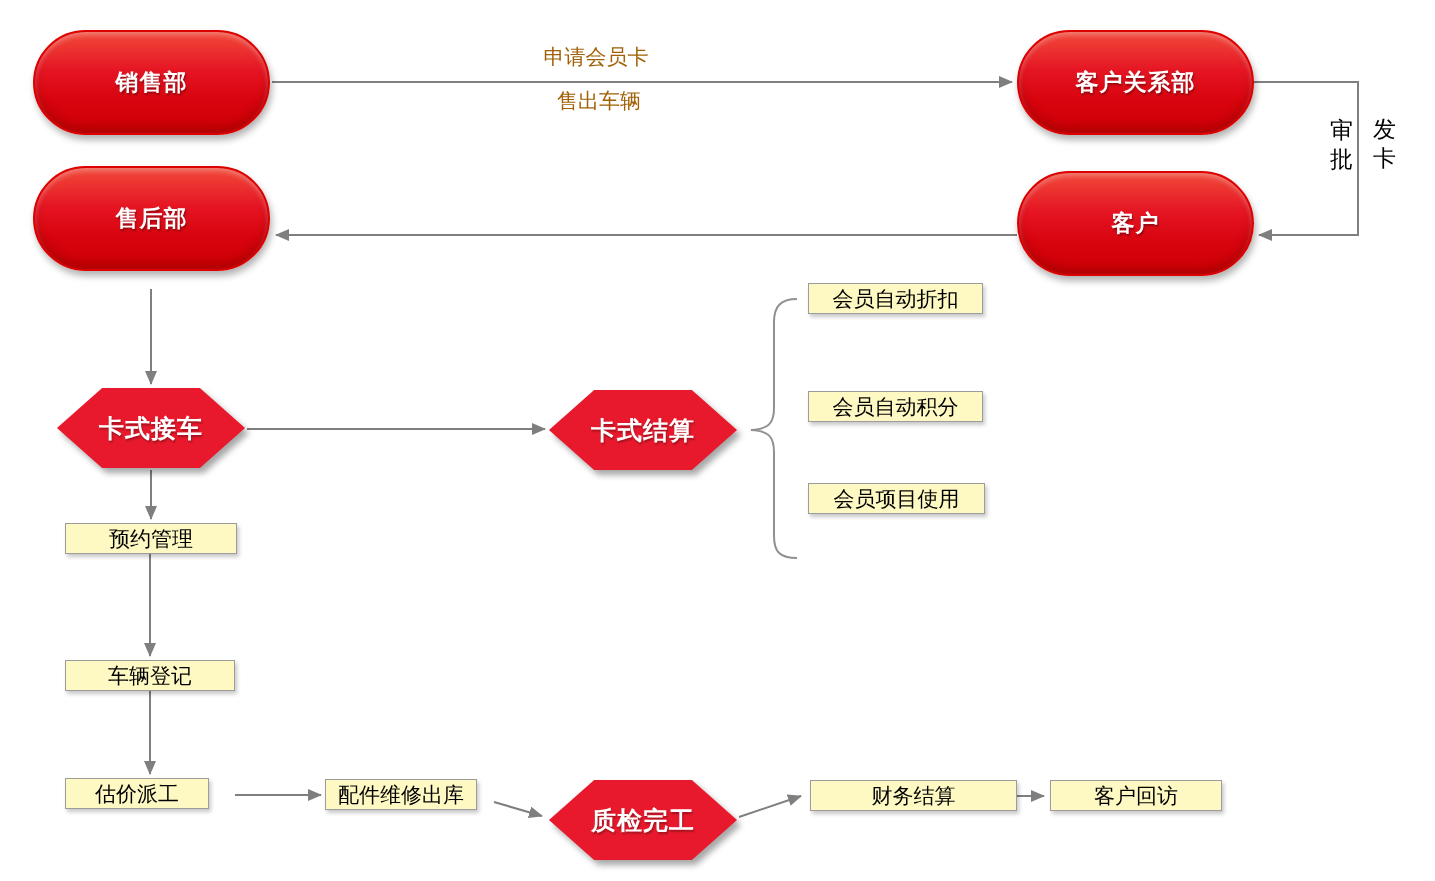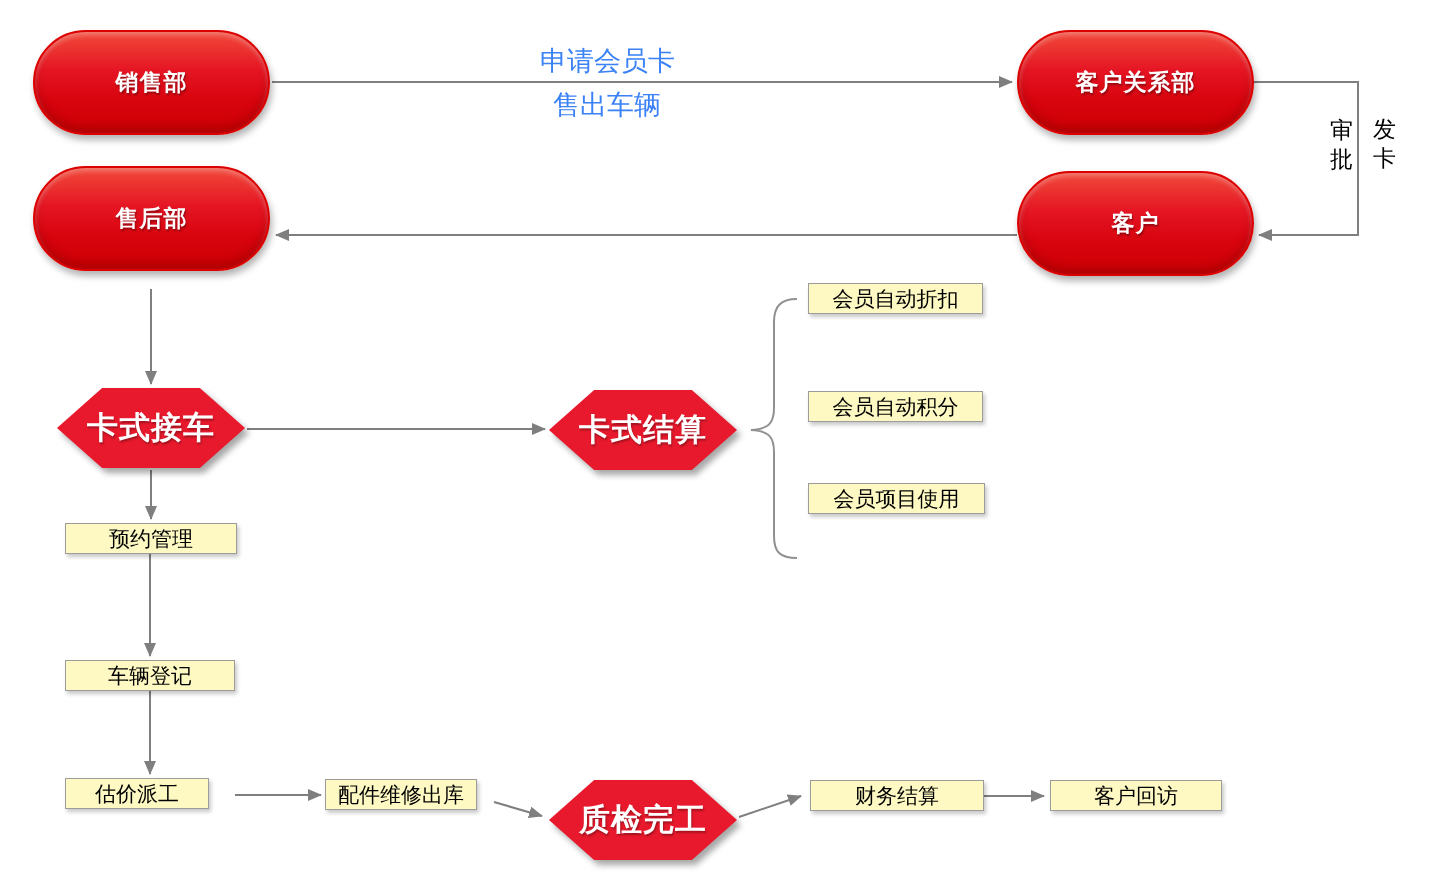--- a/index.html
+++ b/index.html
@@ -16,32 +16,32 @@
     box-shadow:2px 5px 7px rgba(0,0,0,0.30),
                inset 0 3px 5px rgba(255,255,255,0.30),
                inset 0 -6px 9px rgba(140,0,0,0.45);
     color:#fff;font-size:23px;font-weight:700;letter-spacing:1px;
     text-shadow:1px 2px 2px rgba(0,0,0,0.35);
   }
 
   .hex-wrap{position:absolute;filter:drop-shadow(4px 5px 3px rgba(0,0,0,0.35));}
   .hex{
     width:188px;height:80px;display:flex;align-items:center;justify-content:center;
-    background:#e8192c;color:#fff;font-size:31px;font-weight:700;letter-spacing:1px;
+    background:#e8192c;color:#fff;font-size:25px;font-weight:700;letter-spacing:1px;
     clip-path:polygon(0% 50%,24% 0%,76% 0%,100% 50%,76% 100%,24% 100%);
     text-shadow:1px 2px 2px rgba(0,0,0,0.30);
   }
 
   .fbox{
     background:#fef9c3;border:1px solid #9c9c9c;
     box-shadow:2px 3px 4px rgba(0,0,0,0.22);
     color:#000;font-size:21px;height:31px;
   }
 
-  .elabel{position:absolute;color:#3b82f6;font-size:27px;text-align:center;white-space:nowrap;}
+  .elabel{position:absolute;color:#a16207;font-size:21px;text-align:center;white-space:nowrap;}
   .vlabel{position:absolute;color:#000;font-size:23px;width:25px;line-height:29px;
           text-align:center;word-break:break-all;}
 </style>
 </head>
 <body>
 
 <div class="canvas">
 
   <svg class="connectors" viewBox="0 0 1435 881" xmlns="http://www.w3.org/2000/svg">
     <defs>
@@ -111,21 +111,21 @@
   <div class="node fbox" style="left:65px;top:660px;width:170px;">
     <span>车辆登记</span>
   </div>
   <div class="node fbox" style="left:65px;top:778px;width:144px;">
     <span>估价派工</span>
   </div>
 
   <div class="node fbox" style="left:325px;top:779px;width:152px;">
     <span>配件维修出库</span>
   </div>
-  <div class="node fbox" style="left:810px;top:780px;width:174px;">
+  <div class="node fbox" style="left:810px;top:780px;width:207px;">
     <span>财务结算</span>
   </div>
   <div class="node fbox" style="left:1050px;top:780px;width:172px;">
     <span>客户回访</span>
   </div>
 
   <div class="elabel" style="left:540px;top:43px;width:112px;">申请会员卡</div>
   <div class="elabel" style="left:553px;top:87px;width:92px;">售出车辆</div>
   <div class="vlabel" style="left:1329px;top:116px;">审批</div>
   <div class="vlabel" style="left:1372px;top:115px;">发卡</div>

